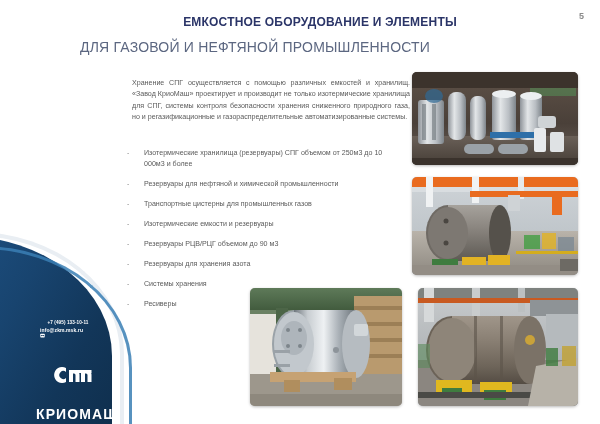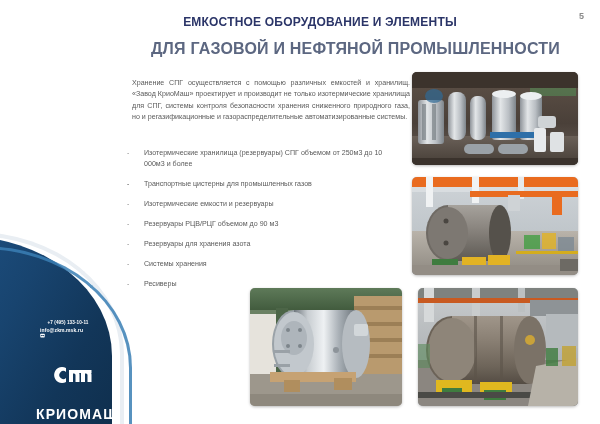--- a/index.html
+++ b/index.html
@@ -141,23 +141,23 @@
     font-weight: 700;
     letter-spacing: .2px;
     color: #2b3568;
     line-height: 1.1;
   }
   .subtitle {
     position: absolute;
     left: 80px;
     right: 40px;
     top: 40px;
-    text-align: right;
-    font-size: 16px;
-    font-weight: 700;
+    text-align: left;
+    font-size: 14px;
+    font-weight: 400;
     letter-spacing: .2px;
     color: #5c6781;
     line-height: 1.1;
   }
 
   
   .paragraph {
     position: absolute;
     left: 120px;
     top: 78px;
@@ -251,21 +251,21 @@
 
   <div class="page-number">5</div>
 
   <div class="title">ЕМКОСТНОЕ ОБОРУДОВАНИЕ И ЭЛЕМЕНТЫ</div>
   <div class="subtitle">ДЛЯ ГАЗОВОЙ И НЕФТЯНОЙ ПРОМЫШЛЕННОСТИ</div>
 
   <div class="paragraph">Хранение СПГ осуществляется с помощью различных емкостей и хранилищ. «Завод КриоМаш» проектирует и производит не только изотермические хранилища для СПГ, системы контроля безопасности хранения сниженного природного газа, но и регазификационные и газораспределительные автоматизированные системы.</div>
 
   <ul class="bullets">
     <li><span class="dash">-</span><span>Изотермические хранилища (резервуары) СПГ объемом от 250м3 до 10 000м3  и более</span></li>
-    <li><span class="dash">-</span></li>
+    <li><span class="dash">-</span><span>Резервуары для нефтяной и химической промышленности</span></li>
     <li><span class="dash">-</span><span>Транспортные цистерны для промышленных газов</span></li>
     <li><span class="dash">-</span><span>Изотермические емкости и резервуары</span></li>
     <li><span class="dash">-</span><span>Резервуары РЦВ/РЦГ объемом до 90 м3</span></li>
     <li><span class="dash">-</span><span>Резервуары для хранения азота</span></li>
     <li><span class="dash">-</span><span>Системы хранения</span></li>
     <li><span class="dash">-</span><span>Ресиверы</span></li>
   </ul>
 
   <div class="photo" id="photo-vessels">
     <svg viewBox="0 0 166 93" preserveAspectRatio="none" xmlns="http://www.w3.org/2000/svg">

